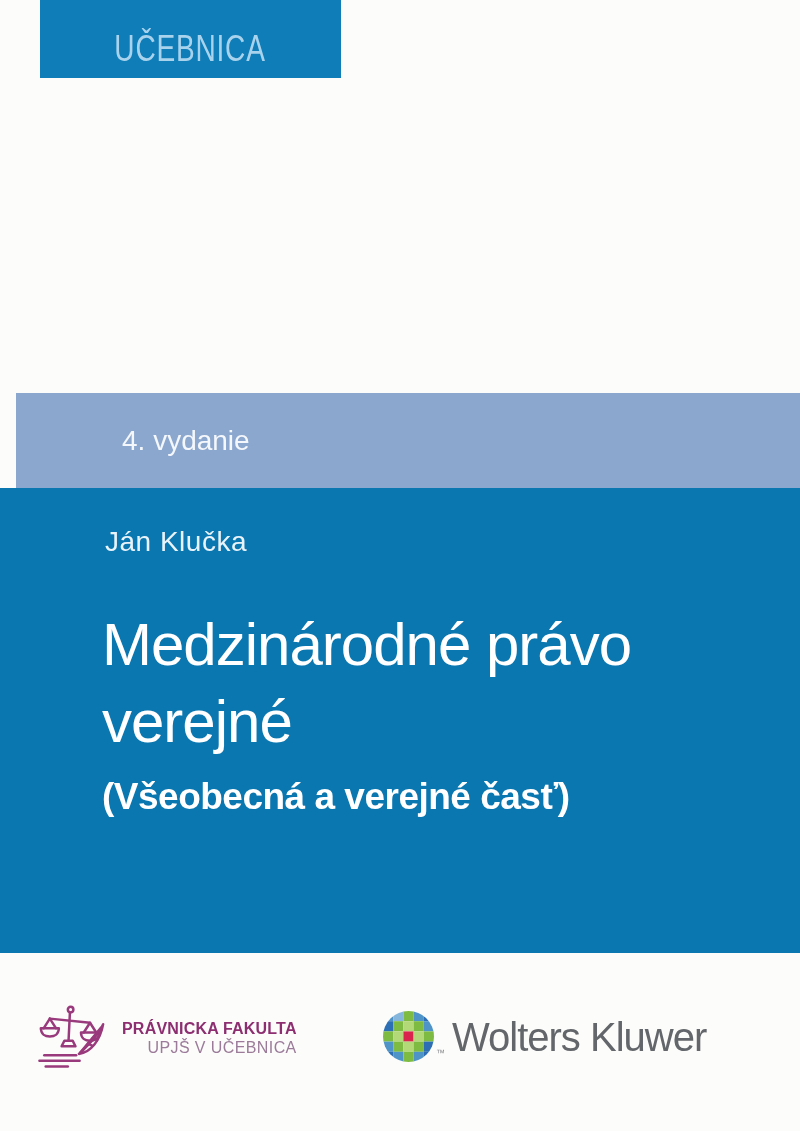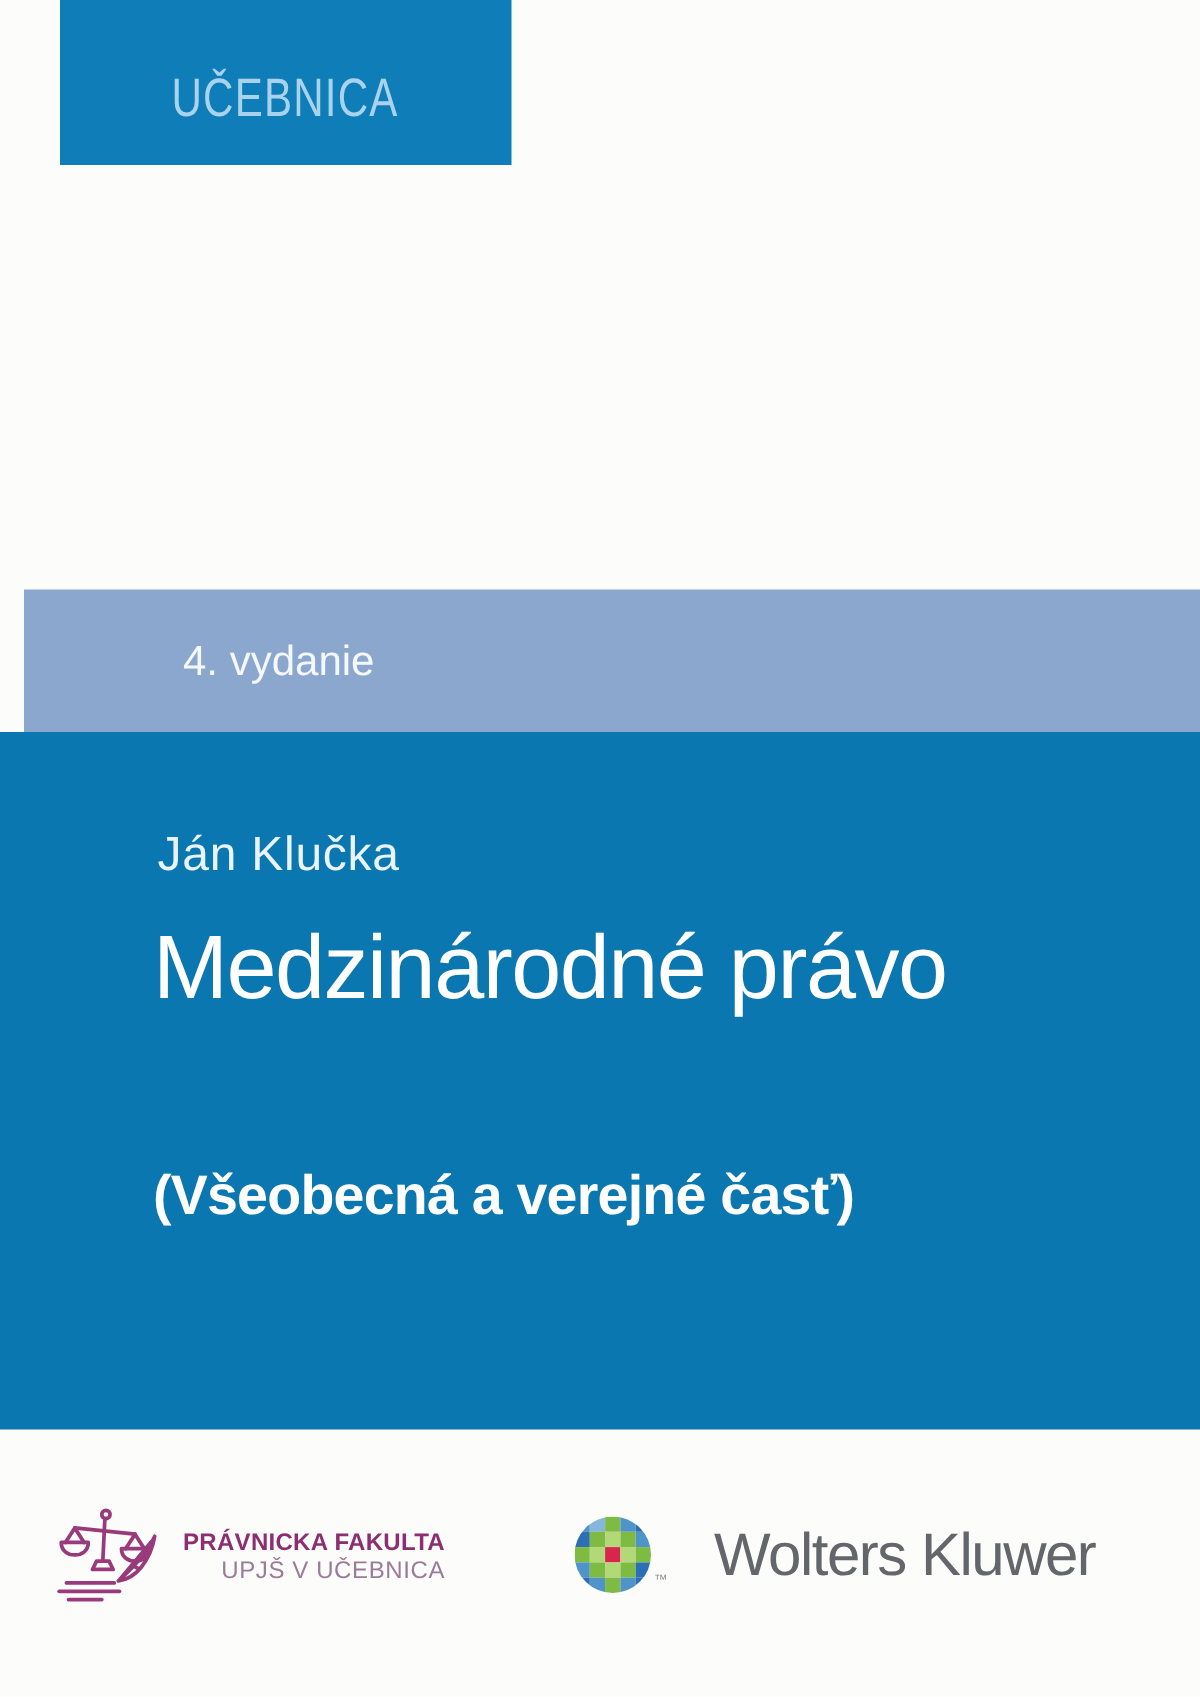--- a/index.html
+++ b/index.html
@@ -19,21 +19,21 @@
   *{margin:0;padding:0;box-sizing:border-box;}
   html,body{background:#ffffff;}
   body{font-family:"Liberation Sans", sans-serif;}
   .page{
     position:relative;
     width:800px;height:1131px;
     background:var(--page-bg);
     overflow:hidden;
   }
   .badge{
-    position:absolute;left:40px;top:0;width:301px;height:110px;
+    position:absolute;left:40px;top:0;width:301px;height:78px;
     background:var(--badge-bg);
     display:flex;align-items:center;justify-content:center;
     padding-top:20px;
   }
   .badge-label{
     color:var(--badge-text);
     font-size:36px;letter-spacing:1px;
     transform:scaleX(0.78);transform-origin:center;
     white-space:nowrap;
   }
@@ -42,22 +42,22 @@
     background:var(--band-bg);
     display:flex;align-items:center;
     padding-left:106px;
   }
   .band-label{color:var(--band-text);font-size:28px;}
   .field{
     position:absolute;left:0;top:488px;width:800px;height:465px;
     background:var(--field-bg);
   }
   .author{
-    position:absolute;left:105px;top:551px;
-    color:var(--author-text);font-size:32px;letter-spacing:0.5px;
+    position:absolute;left:105px;top:526px;
+    color:var(--author-text);font-size:28px;letter-spacing:0.5px;
   }
   .title{
     position:absolute;left:102px;top:606px;
     color:var(--title-text);font-weight:normal;
     font-size:60px;line-height:77px;letter-spacing:-1px;
     white-space:nowrap;
   }
   .subtitle{
     position:absolute;left:102px;top:776px;
     color:var(--title-text);font-weight:bold;
@@ -76,21 +76,21 @@
   .faculty-line2{
     color:var(--faculty-text-light);
     font-size:16px;letter-spacing:0.4px;line-height:18px;margin-top:1px;white-space:nowrap;
   }
   .wk-globe{position:absolute;left:383px;top:1011px;width:51px;height:51px;}
   .wk-tm{
     position:absolute;left:436px;top:1048px;
     font-size:9px;color:#8a8c8f;
   }
   .wk-name{
-    position:absolute;left:476px;top:1013px;
+    position:absolute;left:452px;top:1013px;
     color:var(--wk-text);font-size:40px;letter-spacing:-1px;line-height:48px;
     white-space:nowrap;
   }
 </style>
 </head>
 <body>
 
 <div class="page">
 
   <div class="badge">
@@ -100,20 +100,21 @@
   <div class="band">
     <span class="band-label">4. vydanie</span>
   </div>
 
   <div class="field"></div>
 
   <div class="author">Ján Klučka</div>
 
   <div class="title">
     <div>Medzinárodné právo</div>
+    <div>verejné</div>
   </div>
 
   <div class="subtitle">(Všeobecná a verejné časť)</div>
 
   <svg class="faculty-icon" viewBox="0 0 104 104" xmlns="http://www.w3.org/2000/svg">
     <circle cx="50" cy="11" r="4"></circle>
     <line x1="49" y1="15" x2="47" y2="56"></line>
     <line x1="20" y1="24" x2="78" y2="30"></line>
     <path d="M20 24 L11 38 M20 24 L29 38"></path>
     <path d="M7 38 C7 46 13 50 20 50 C27 50 33 46 33 38 Z"></path>

